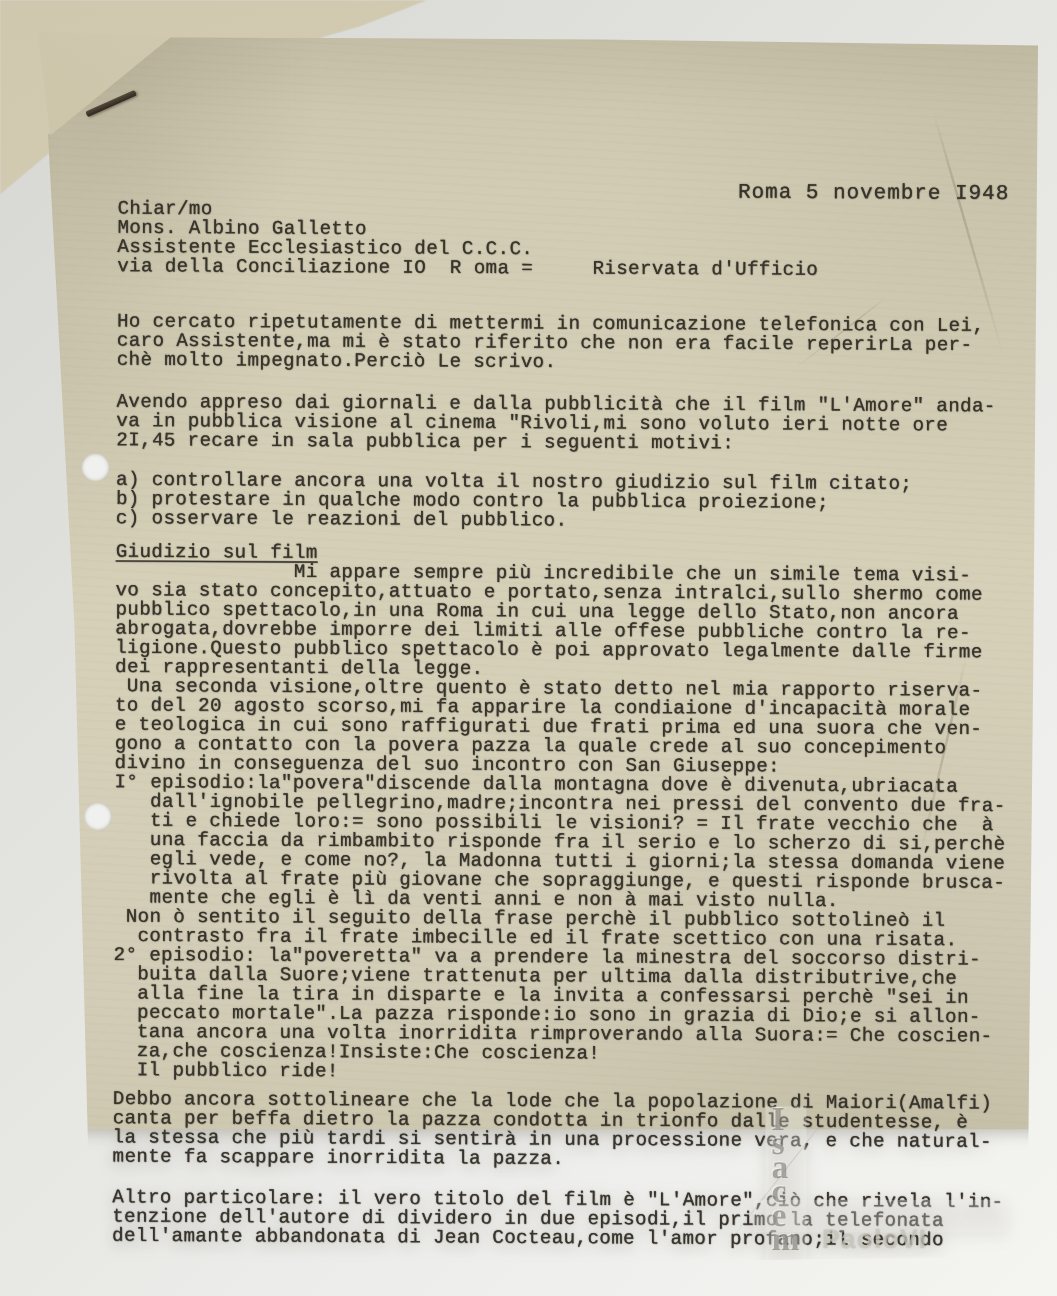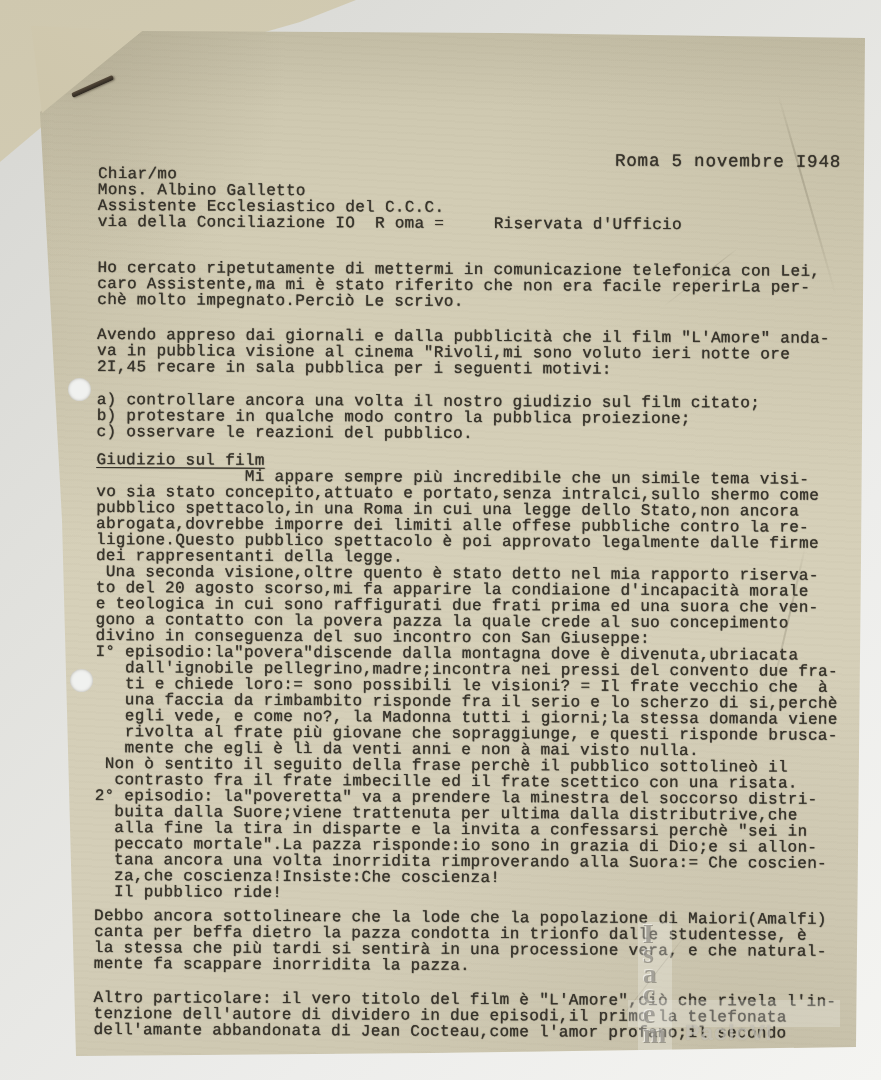--- a/index.html
+++ b/index.html
@@ -1,21 +1,21 @@
 <!DOCTYPE html>
 <html><head>
 <meta charset="utf-8">
 <style>
   html,body{margin:0;padding:0;}
   body{
     width:881px;height:1080px;overflow:hidden;
     font-family:"Liberation Sans",sans-serif;
     background:linear-gradient(135deg,#d6d6d2 0%,#e2e2de 35%,#ededeb 70%,#f4f4f1 100%);
   }
-  .scene{position:relative;width:881px;height:1080px;}
+  .scene{position:relative;width:881px;height:941px;}
 
   
   .backsheet{
     position:absolute;inset:0;
     clip-path:polygon(0px 0px,356px 0px,300px 22px,185px 55px,80px 96px,38px 130px,0px 162px);
     background:linear-gradient(160deg,#cfc8af 0%,#d6cfb7 40%,#c4bca1 85%,#b5ac90 100%);
     filter:drop-shadow(2px 3px 3px rgba(90,85,70,0.4));
   }
   .backsheet-text{
     position:absolute;left:-30px;top:-28px;width:230px;height:130px;

